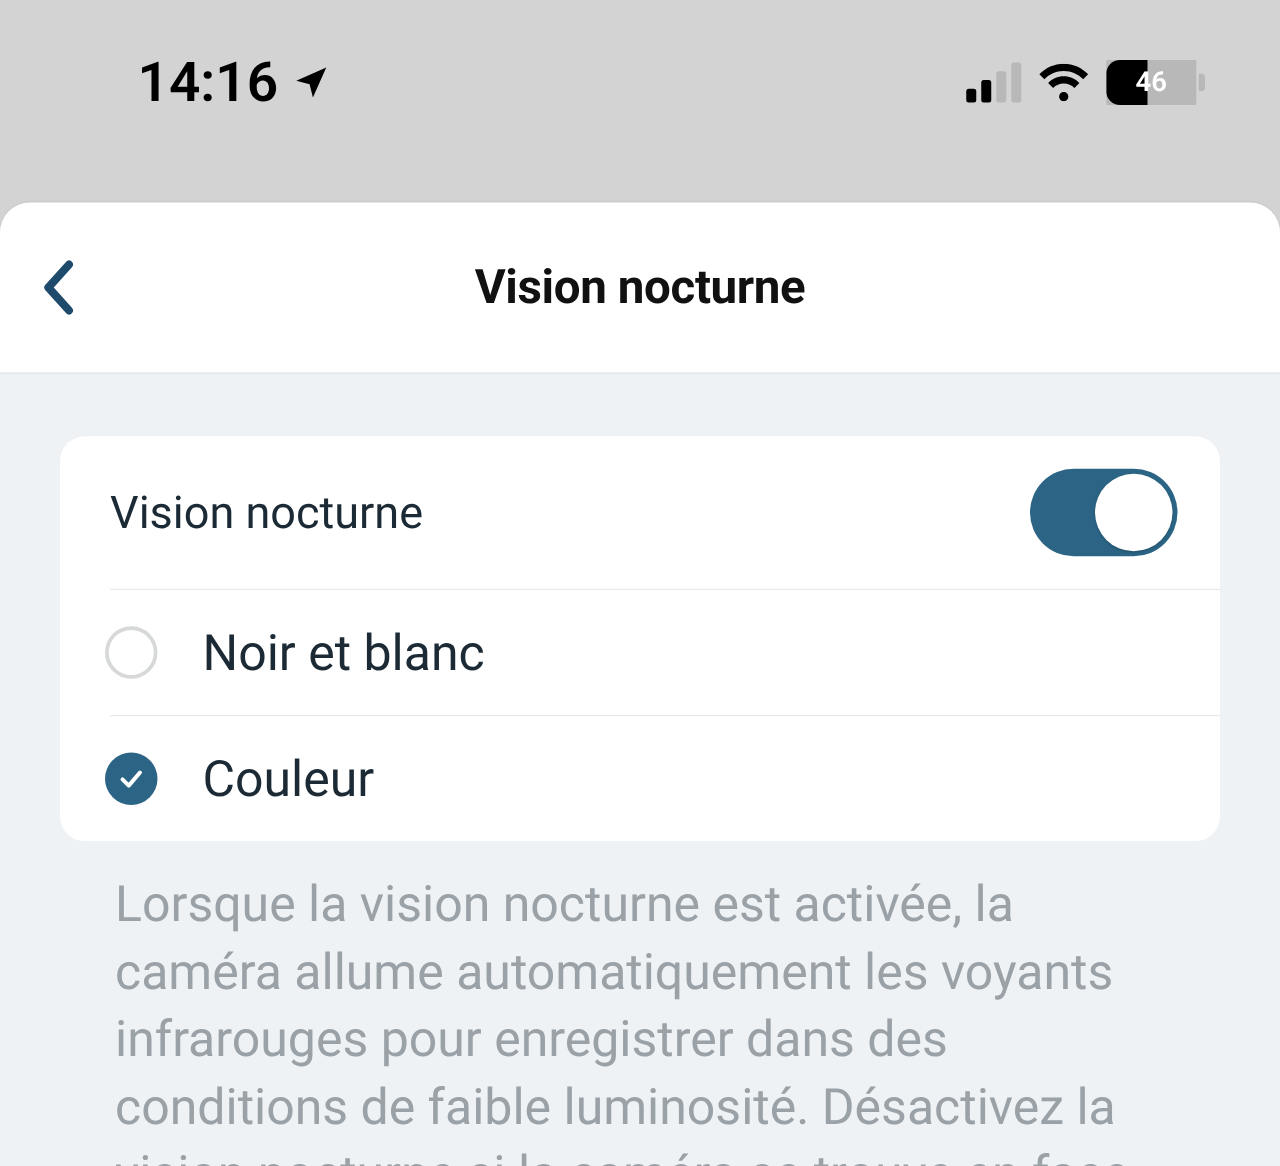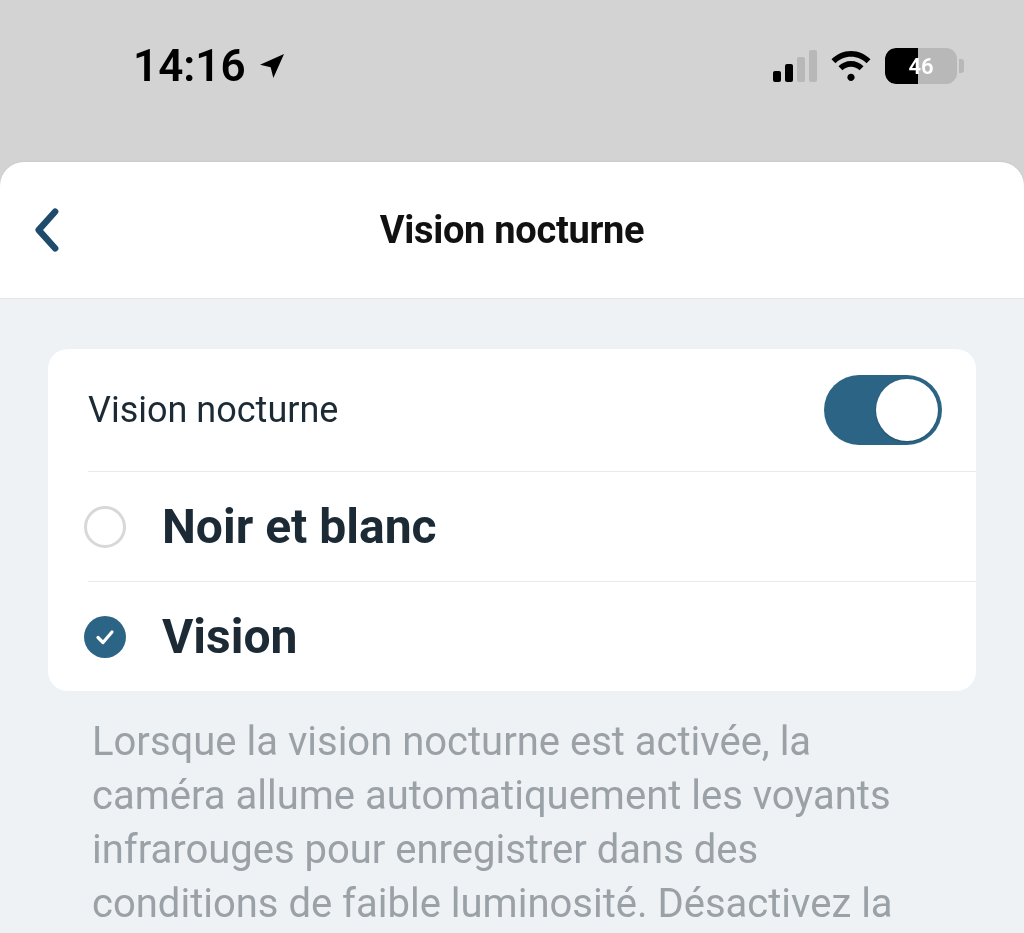--- a/index.html
+++ b/index.html
@@ -14,41 +14,41 @@
   .status-bar {
     position: absolute;
     top: 40px; left: 0; right: 0;
     display: flex;
     justify-content: space-between;
     align-items: center;
     padding: 0 60px 0 110px;
   }
   .sb-left {
     display: flex; align-items: center; gap: 10px;
-    font-size: 44px; font-weight: 600; color: #000; margin-left: 23px;
+    font-size: 44px; font-weight: 600; color: #000;
   }
   .sb-right {
     display: flex; align-items: center; gap: 14px;
   }
   .loc-icon svg { display:block; }
 
   .cell-bars { display:flex; align-items:flex-end; gap:4px; height:32px; }
   .cell-bars span { width:8px; border-radius:2px; background:#b8b8b9; }
   .cell-bars span:nth-child(1){ height:11px; background:#000; }
   .cell-bars span:nth-child(2){ height:18px; background:#000; }
   .cell-bars span:nth-child(3){ height:25px; }
   .cell-bars span:nth-child(4){ height:32px; }
 
   .wifi-icon svg { display:block; }
 
   .battery {
     position: relative; display:flex; align-items:center;
   }
   .battery-body {
-    width: 72px; height: 36px; border-radius: 11px; background:#b8b8b9;
+    width: 72px; height: 36px; border-radius: 1px; background:#b8b8b9;
     position: relative; overflow: hidden;
   }
   .battery-fill {
     position:absolute; left:0; top:0; bottom:0; width:46%;
     background:#000; border-radius: 11px 0 0 11px;
   }
   .battery-text {
     position:absolute; left:0; right:0; top:0; bottom:0;
     display:flex; align-items:center; justify-content:center;
     font-size:22px; font-weight:600; color:#fff; mix-blend-mode:normal;
@@ -88,21 +88,21 @@
   }
   .card {
     background:#fff; border-radius:20px; padding:0;
   }
   .row {
     display:flex; align-items:center; padding: 26px 34px 26px 40px;
     min-height:100px;
   }
   .row + .row-sep { margin-left:40px; height:1px; background:#e8e9ea; }
   .row-label {
-    font-size:48px; color:#1b2a34; font-weight:700;
+    font-size:40px; color:#1b2a34; font-weight:400;
   }
   .row-header .row-label { font-size:36px; font-weight:400; }
 
   .row-header { justify-content:space-between; }
 
   
   .toggle {
     width:118px; height:70px; border-radius:40px; background:#2b6484;
     position:relative; cursor:pointer;
   }
@@ -189,19 +189,19 @@
       <div class="row-label">Noir et blanc</div>
     </div>
     <div class="row-sep"></div>
 
     <div class="row radio-row">
       <div class="radio radio-checked">
         <svg width="24" height="24" viewBox="0 0 24 24">
             <path d="M5 12.5 L10 17.5 L19 7" stroke="#fff" stroke-width="3.2" fill="none" stroke-linecap="round" stroke-linejoin="round"></path>
           </svg>
       </div>
-      <div class="row-label">Vision</div>
+      <div class="row-label">Couleur</div>
     </div>
 
   </div>
 
   <div class="help-text">Lorsque la vision nocturne est activée, la caméra allume automatiquement les voyants infrarouges pour enregistrer dans des conditions de faible luminosité. Désactivez la vision nocturne si la caméra se trouve en face de surfaces réfléchissantes, telles que des fenêtres.</div>
 </div>
 
 </body></html>

